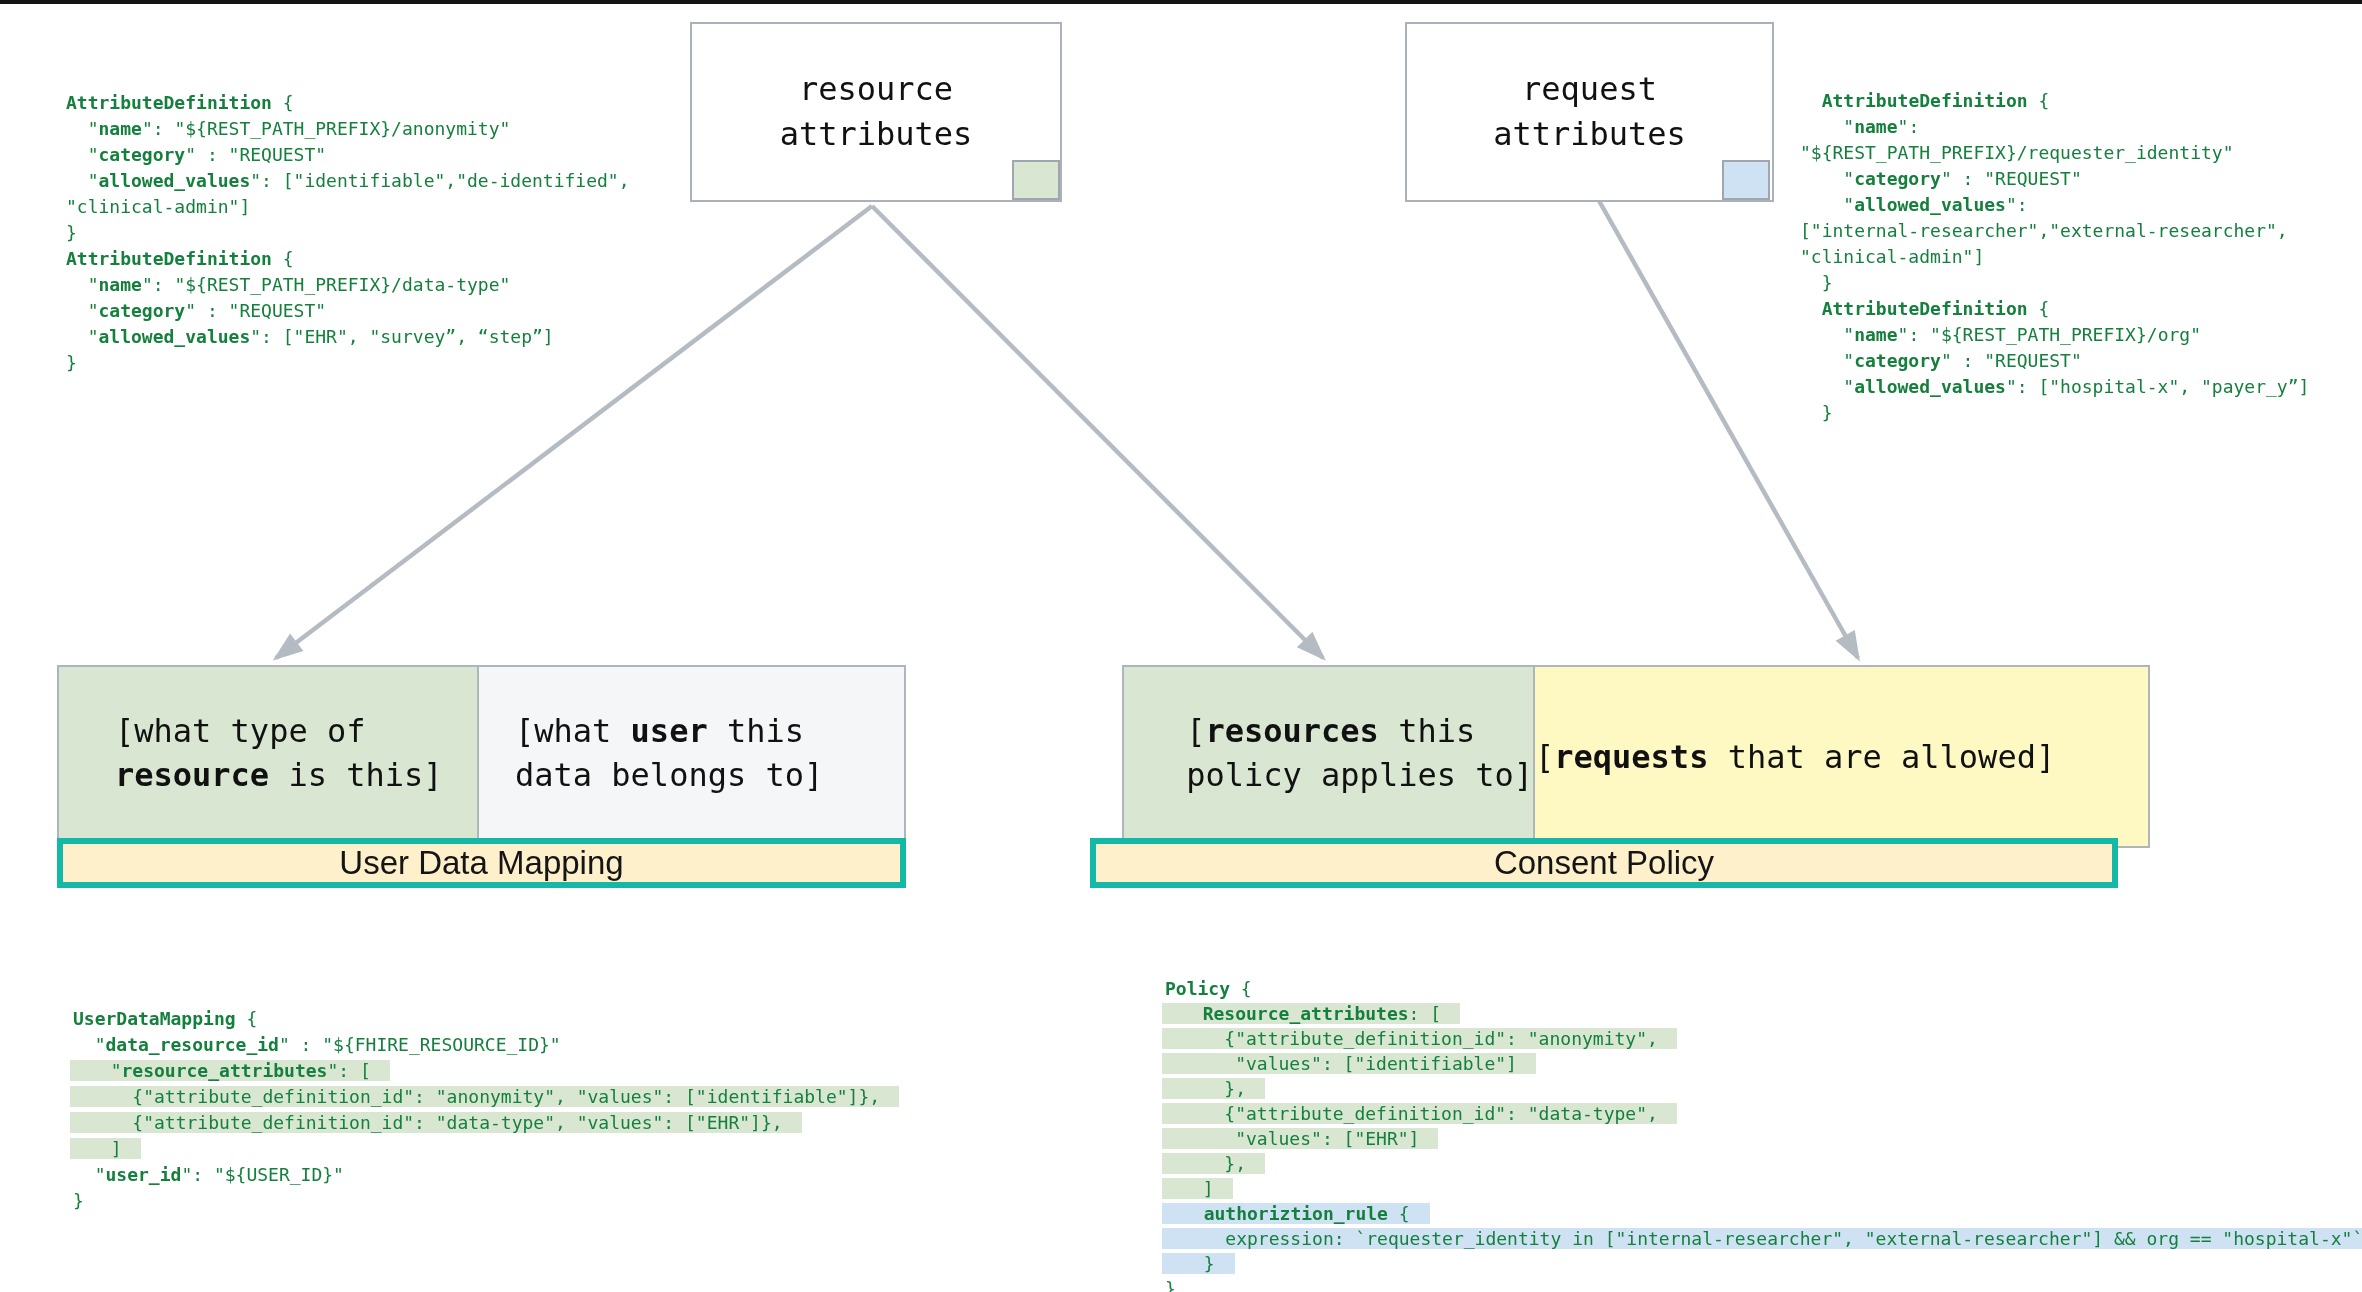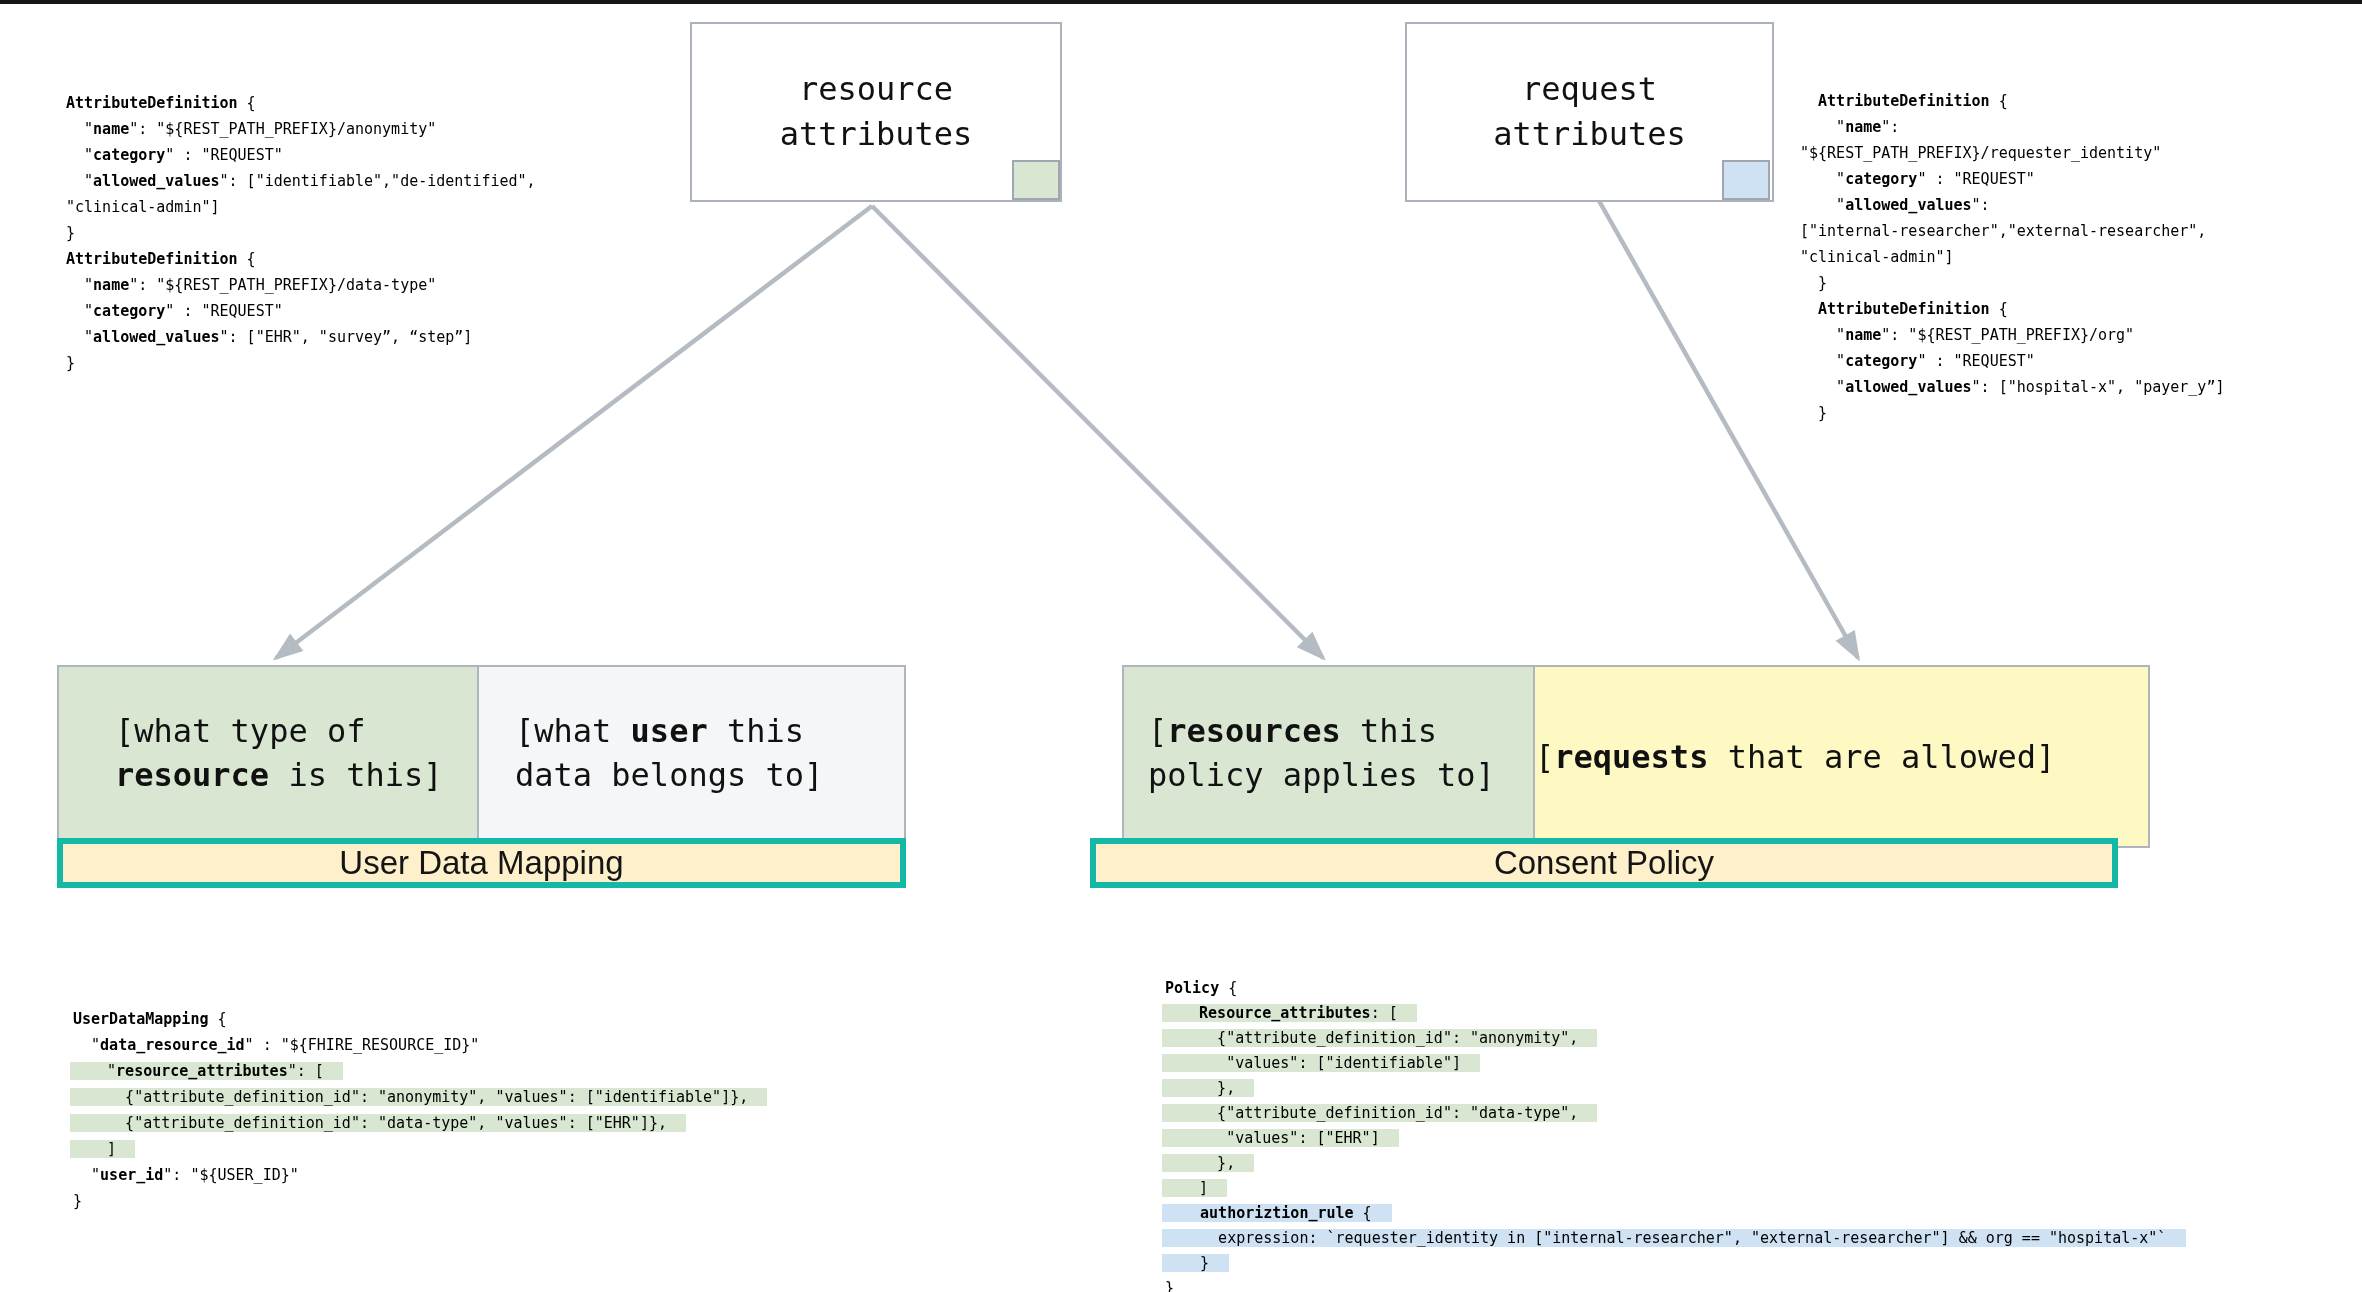--- a/index.html
+++ b/index.html
@@ -1,21 +1,21 @@
 <!DOCTYPE html>
 <html><head>
 <meta charset="utf-8">
 <style>
   html,body{margin:0;padding:0;background:#fff;}
   #page{position:relative;width:2362px;height:1292px;background:#ffffff;overflow:hidden;
         font-family:"DejaVu Sans Mono",monospace;color:#111;}
   .top-edge{position:absolute;left:0;top:0;width:2362px;height:4px;background:#141414;}
 
   
-  .code{position:absolute;font-size:15px;line-height:26px;white-space:pre;color:#000000;}
+  .code{position:absolute;font-size:18px;line-height:26px;white-space:pre;color:#15803d;}
   .code.lh25 .code-line{line-height:25px;}
   .code-line{white-space:pre;}
   .code b{font-weight:bold;}
   .hl-green{background:#d9e7d2;margin:12px -3px;padding:0 19px;}
   .hl-blue{background:#cfe2f3;margin:0 -3px;padding:0 20px;}
 
   
   .entity-box{position:absolute;background:#fff;border:2px solid #aab1ba;display:flex;
               align-items:center;justify-content:center;text-align:center;
               font-size:32px;line-height:45px;white-space:pre-line;}
@@ -69,21 +69,21 @@
 data belongs to]</span></span>
   </div>
   <div class="cell" style="left:57px;top:665px;width:422px;height:175px;background:#d9e7d2;padding-left:56px;box-sizing:border-box;">
     <span><span>[what type of
 </span><b>resource</b><span> is this]</span></span>
   </div>
   <div class="band" style="left:57px;top:838px;width:849px;height:50px;box-sizing:border-box;">
     <span>User Data Mapping</span>
   </div>
 
-  <div class="cell" style="left:1122px;top:665px;width:413px;height:175px;background:#d9e7d2;padding-left:24px;box-sizing:border-box;">
+  <div class="cell" style="left:1122px;top:665px;width:413px;height:175px;background:#d9e7d2;padding-left:32px;box-sizing:border-box;justify-content:flex-end;">
     <span><span>[</span><b>resources</b><span> this
 policy applies to]</span></span>
   </div>
   <div class="cell" style="left:1533px;top:665px;width:617px;height:183px;background:#fef9c3;justify-content:flex-start;box-sizing:border-box;">
     <span><span>[</span><b>requests</b><span> that are allowed]</span></span>
   </div>
   <div class="band" style="left:1090px;top:838px;width:1028px;height:50px;box-sizing:border-box;">
     <span>Consent Policy</span>
   </div>
 

